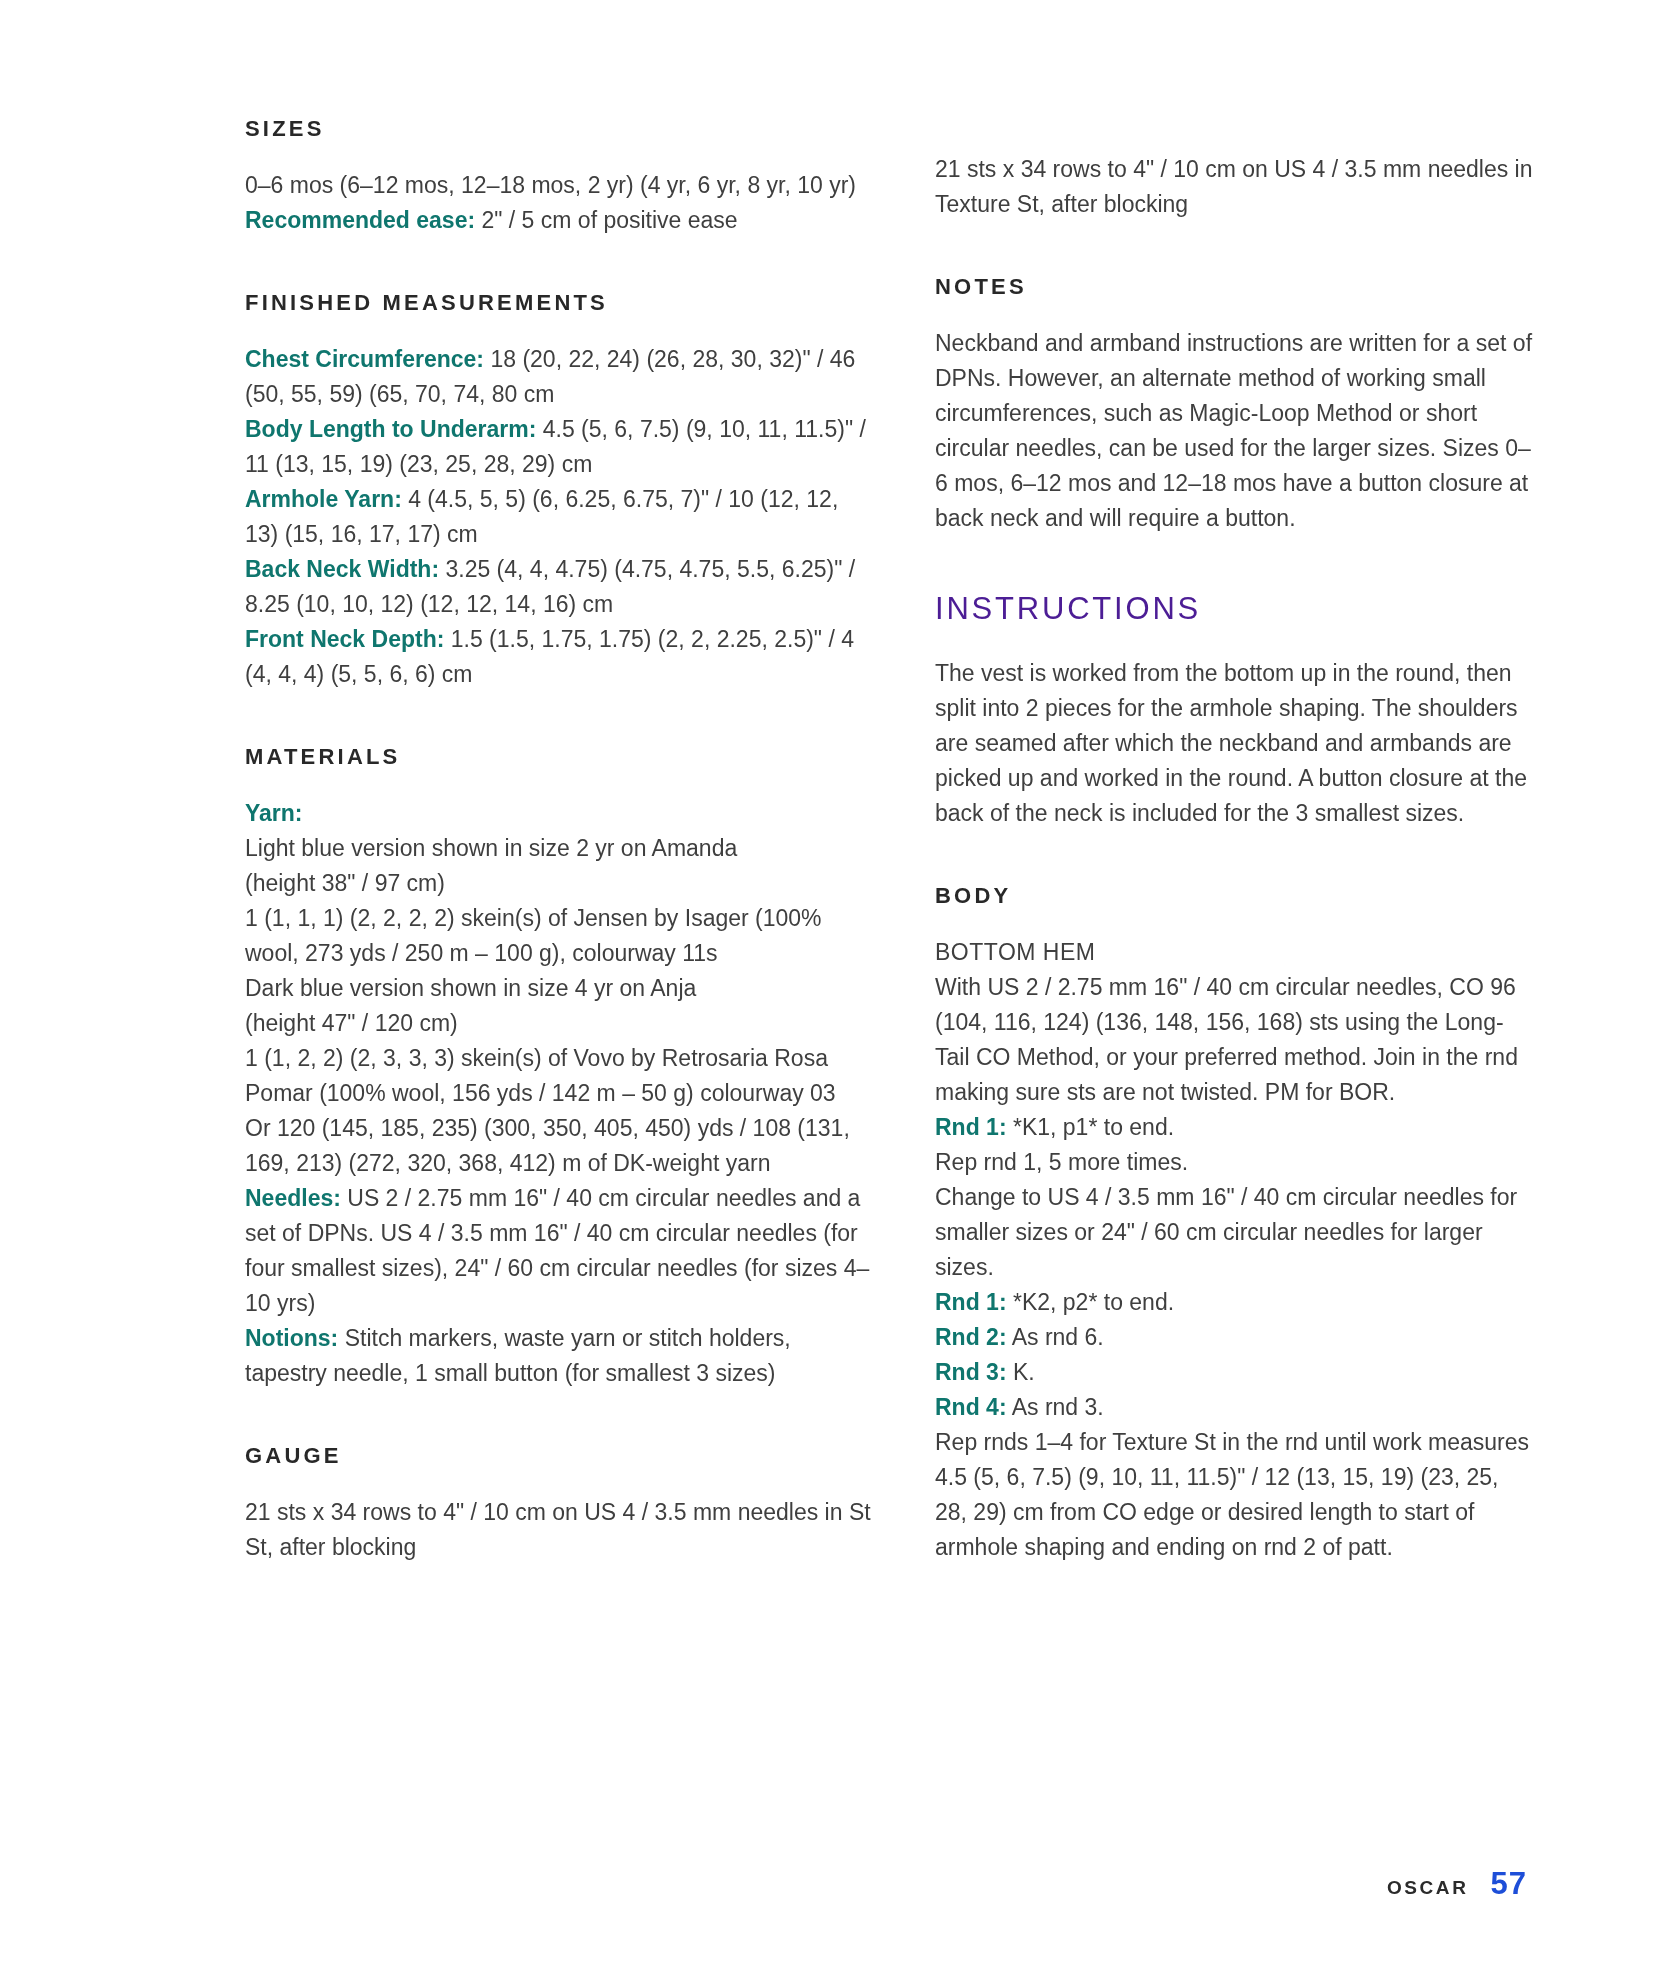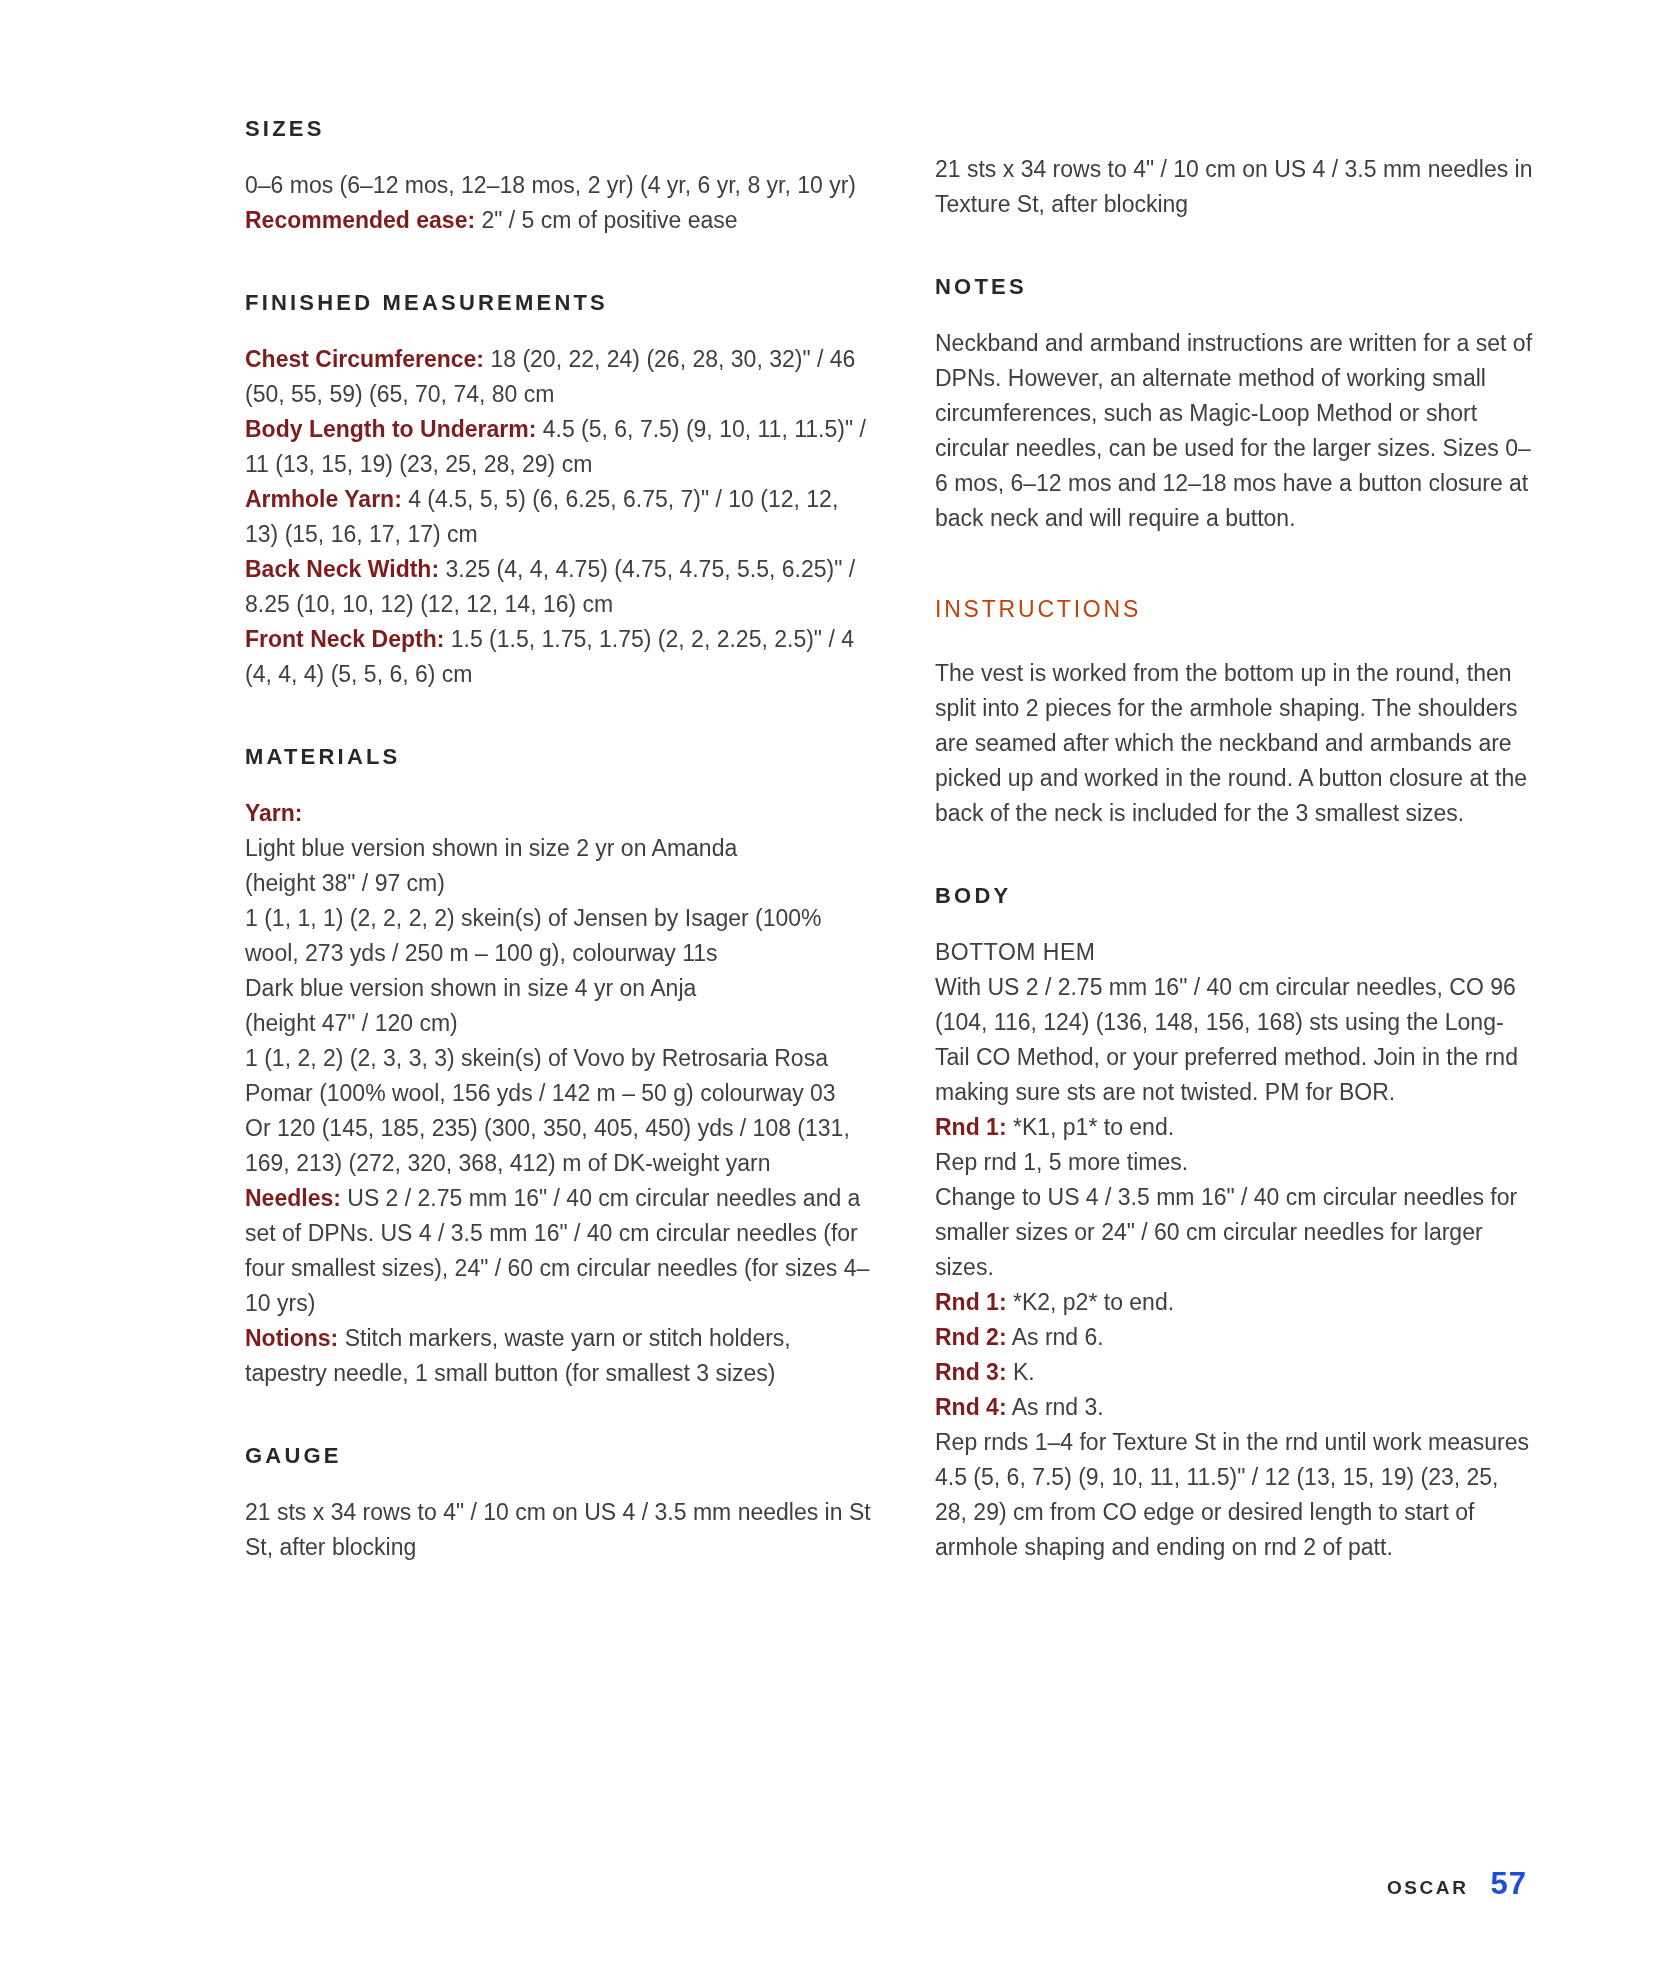--- a/index.html
+++ b/index.html
@@ -22,31 +22,31 @@
     font-size: 22px;
     font-weight: 700;
     letter-spacing: 3.2px;
     color: #282828;
     margin: 52px 0 26px 0;
     line-height: 26px;
   }
   .sec-h.first { margin-top: 0; }
 
   .big-h {
-    font-size: 23px;
+    font-size: 31px;
     font-weight: 400;
     letter-spacing: 2.8px;
-    color: #c2410c;
+    color: #4c1d95;
     margin: 56px 0 30px 0;
     line-height: 34px;
   }
 
   p { margin: 0; }
   p.blk { }   
-  b, strong { font-weight: 700; color: #7f1d1d; }
+  b, strong { font-weight: 700; color: #0f766e; }
   .it { }
   .caps-sub { letter-spacing: 0.5px; }
 
   #page-footer {
     position: absolute;
     top: 1866px;
     right: 127px;
     display: flex;
     align-items: baseline;
     gap: 22px;

